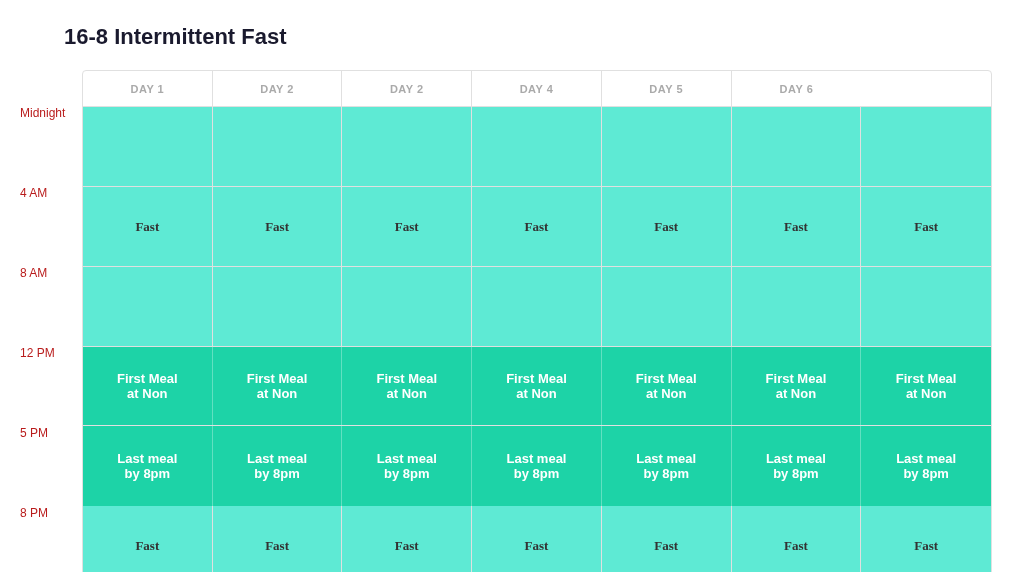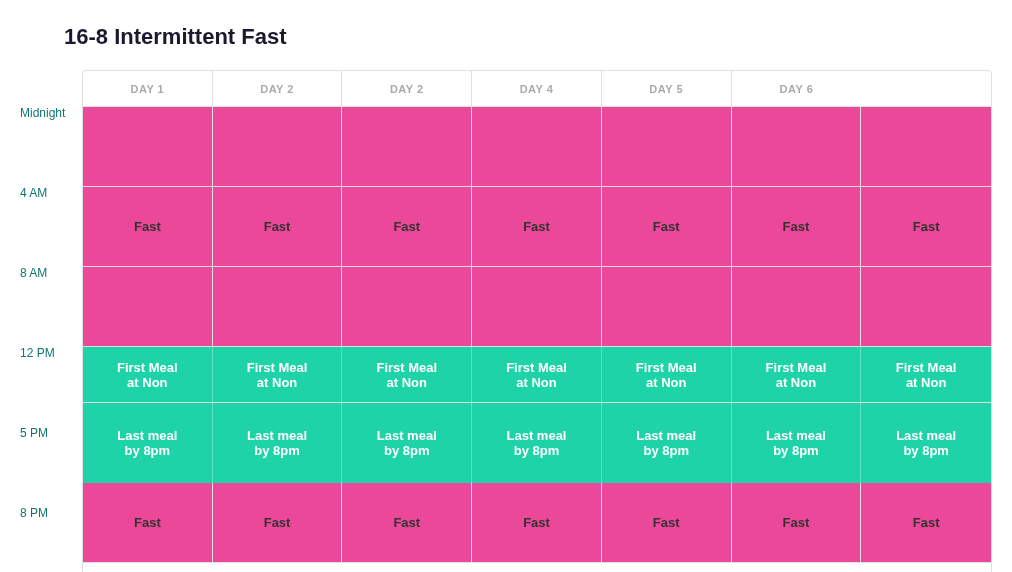--- a/index.html
+++ b/index.html
@@ -22,21 +22,21 @@
     }
     .time-labels {
       display: flex;
       flex-direction: column;
       width: 62px;
       flex-shrink: 0;
       padding-top: 36px;
     }
     .time-label {
       font-size: 12px;
-      color: #0f766e;
+      color: #b91c1c;
       text-align: right;
       padding-right: 10px;
       height: 80px;
       display: flex;
       align-items: flex-start;
     }
     .grid-area {
       flex: 1;
       border: 1px solid #e0e0e0;
       border-radius: 4px;
@@ -69,21 +69,21 @@
     
     
     .time-row {
       display: grid;
       grid-template-columns: repeat(7, 1fr);
       height: 80px;
       border-bottom: 1px solid #e0e0e0;
     }
     .time-row.eating-row {
       background: #1dd3a7;
-      height: 56px;
+      height: 79px;
     }
     .time-row.midnight-top {
       height: 80px;
       border-bottom: 1px solid #e0e0e0;
     }
     .time-row.eating-last-row {
       background: #701a75;
       height: 80px;
       border-bottom: none;
     }
@@ -95,21 +95,22 @@
       text-align: center;
       font-size: 13px;
       font-weight: 700;
       padding: 4px 8px;
     }
     .cell:last-child {
       border-right: none;
     }
     .cell.fast-cell {
       color: #333;
-      background: #ec4899;
+      background: #5eead4;
+      font-family: Liberation Serif, serif;
     }
     .cell.eating-cell {
       color: #fff;
       background: #1dd3a7;
     }
     
     .time-row.eating-row .cell,
     .time-row.eating-last-row .cell {
       border-right-color: rgba(255,255,255,0.3);
     }

